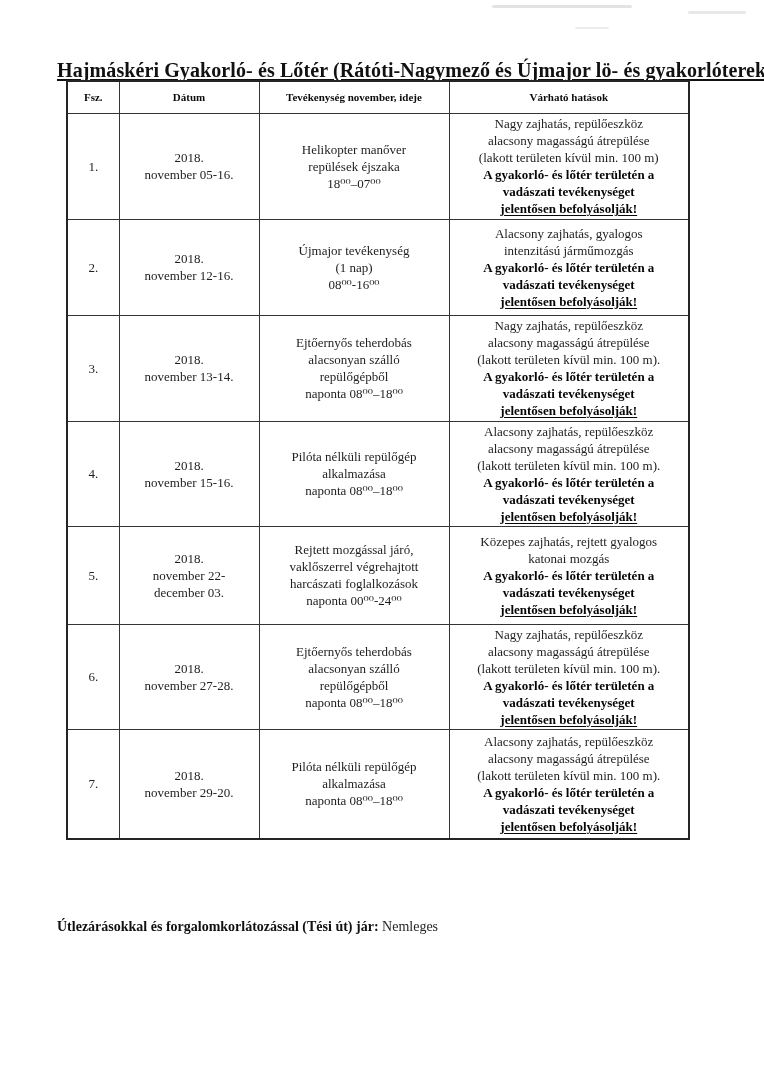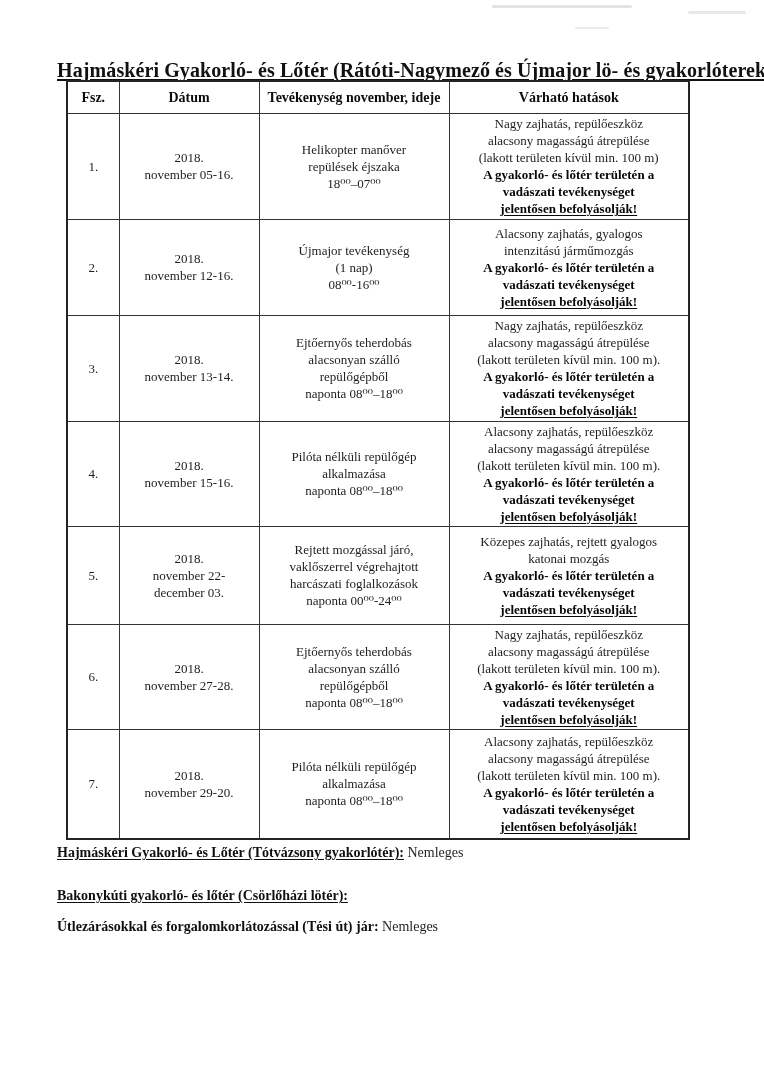--- a/index.html
+++ b/index.html
@@ -39,21 +39,21 @@
     border:2px solid #242424;
   }
   table.main th, table.main td{
     border:1px solid #343434;
     text-align:center;vertical-align:middle;
     padding:1px 3px;
     overflow:hidden;
   }
   thead tr{height:32px;}
   thead th{
-    font-size:14px;line-height:15px;font-weight:bold;color:#0c0c0c;
+    font-size:11px;line-height:15px;font-weight:bold;color:#0c0c0c;
     border-bottom:2px solid #242424;
   }
   tbody tr:nth-child(1){height:106px;}
   tbody tr:nth-child(2){height:96px;}
   tbody tr:nth-child(3){height:106px;}
   tbody tr:nth-child(4){height:102px;}
   tbody tr:nth-child(5){height:98px;}
   tbody tr:nth-child(6){height:102px;}
   tbody tr:nth-child(7){height:110px;}
   .fx-bold{font-weight:bold;color:#060606;}
@@ -232,27 +232,20 @@
             <div>alacsony magasságú átrepülése</div>
             <div>(lakott területen kívül min. 100 m).</div>
             <div class="fx-bold">A gyakorló- és lőtér területén a</div>
             <div class="fx-bold">vadászati tevékenységet</div>
             <div class="fx-bold"><span class="u">jelentősen befolyásolják!</span></div>
           </td>
         </tr>
       </tbody>
   </table>
 
-  <div class="footer-line f1">
-    <span class="flabel">Hajmáskéri Gyakorló- és Lőtér (Tótvázsony gyakorlótér):</span>
-    <span class="fvalue">Nemleges</span>
-  </div>
-
-  <div class="footer-line f2">
-    <span class="flabel">Bakonykúti gyakorló- és lőtér (Csörlőházi lötér):</span>
-  </div>
+
 
   <div class="footer-line f3">
     <span class="flabel nound">Útlezárásokkal és forgalomkorlátozással (Tési út) jár:</span>
     <span class="fvalue">Nemleges</span>
   </div>
 
 </div>
 
 </body></html>

